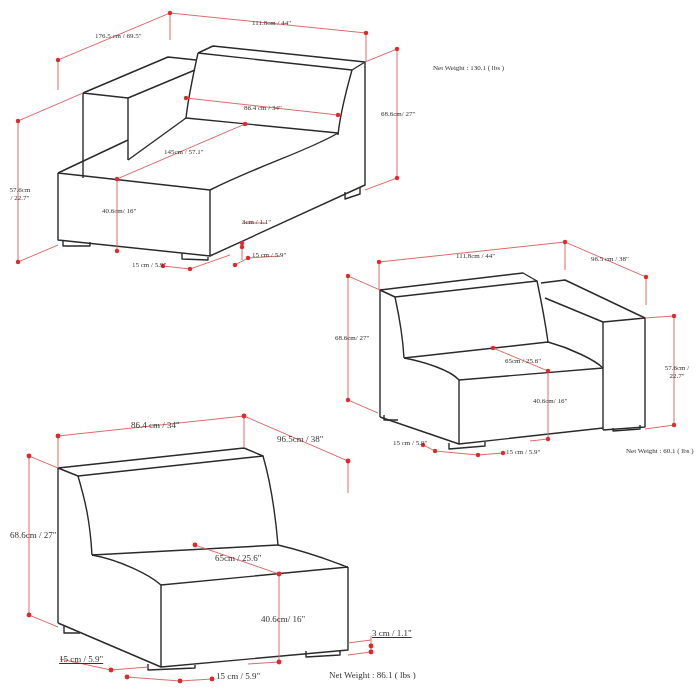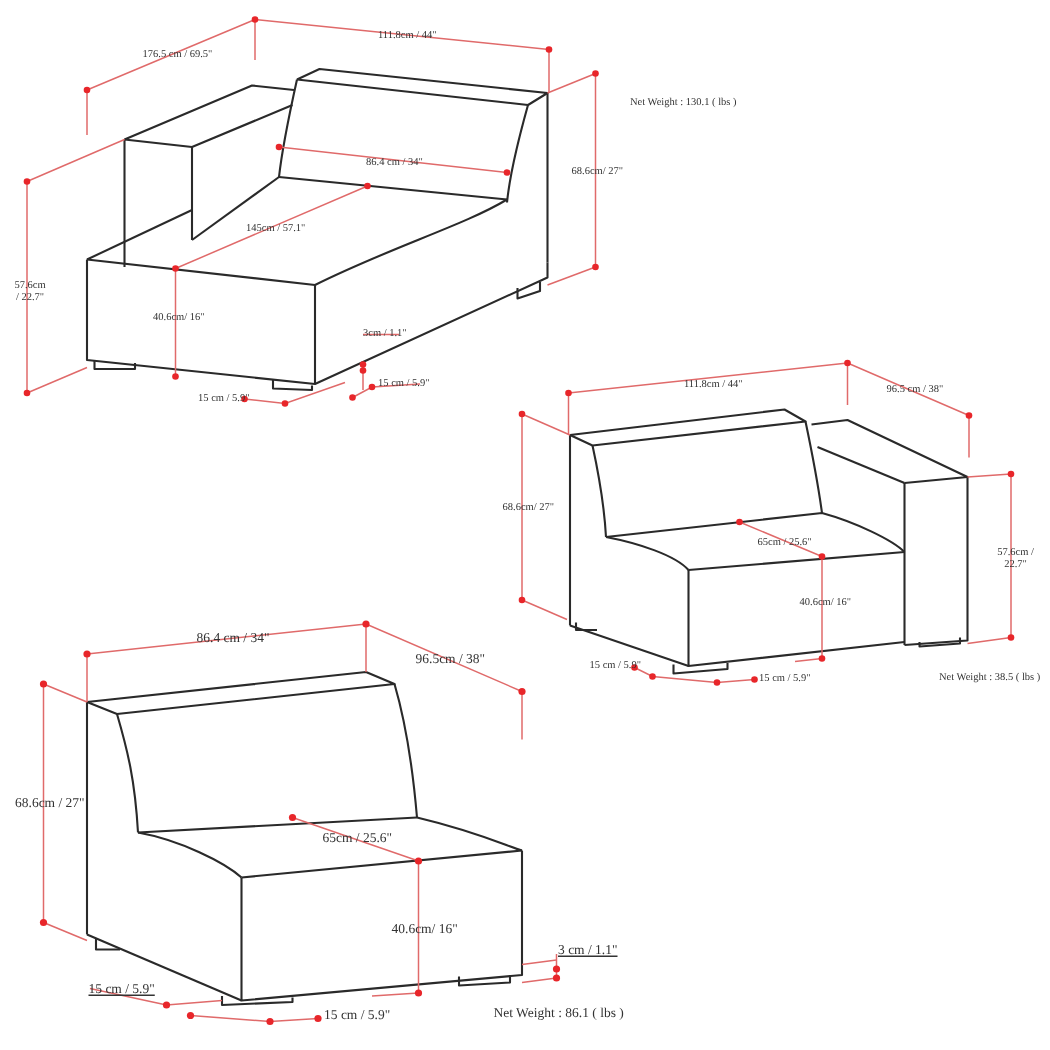--- a/index.html
+++ b/index.html
@@ -187,31 +187,31 @@
 <div class="lbl" style="left:252px;top:19px;">111.8cm / 44"</div>
 <div class="lbl" style="left:95px;top:32px;">176.5 cm / 69.5"</div>
 <div class="lbl" style="left:244px;top:104px;">86.4 cm / 34"</div>
 <div class="lbl" style="left:164px;top:148px;">145cm / 57.1"</div>
 <div class="lbl" style="left:381px;top:110px;">68.6cm/ 27"</div>
 <div class="lbl" style="left:8px;top:186px;width:24px;white-space:normal;text-align:center;line-height:8px;">57.6cm / 22.7"</div>
 <div class="lbl" style="left:102px;top:207px;">40.6cm/ 16"</div>
 <div class="lbl" style="left:242px;top:218px;">3cm / 1.1"</div>
 <div class="lbl" style="left:132px;top:261px;">15 cm / 5.9"</div>
 <div class="lbl" style="left:252px;top:251px;">15 cm / 5.9"</div>
-<div class="wt" style="left:420px;top:64px;">Net Weight : 130.1 ( lbs )</div>
+<div class="wt" style="left:433px;top:64px;">Net Weight : 130.1 ( lbs )</div>
 
 <div class="lbl" style="left:456px;top:252px;">111.8cm / 44"</div>
 <div class="lbl" style="left:591px;top:255px;">96.5 cm / 38"</div>
 <div class="lbl" style="left:335px;top:334px;">68.6cm/ 27"</div>
 <div class="lbl" style="left:662px;top:364px;width:30px;white-space:normal;text-align:center;line-height:8px;">57.6cm / 22.7"</div>
 <div class="lbl" style="left:505px;top:357px;">65cm / 25.6"</div>
 <div class="lbl" style="left:533px;top:397px;">40.6cm/ 16"</div>
 <div class="lbl" style="left:393px;top:439px;">15 cm / 5.9"</div>
 <div class="lbl" style="left:506px;top:448px;">15 cm / 5.9"</div>
-<div class="wt" style="left:626px;top:447px;">Net Weight : 38.5 ( lbs )</div>
+<div class="wt" style="left:626px;top:447px;">Net Weight : 60.1 ( lbs )</div>
 
 <div class="lbl big" style="left:131px;top:420px;">86.4 cm / 34"</div>
 <div class="lbl big" style="left:277px;top:434px;">96.5cm / 38"</div>
 <div class="lbl big" style="left:10px;top:530px;">68.6cm / 27"</div>
 <div class="lbl big" style="left:215px;top:553px;">65cm / 25.6"</div>
 <div class="lbl big" style="left:261px;top:614px;">40.6cm/ 16"</div>
 <div class="lbl big" style="left:372px;top:628px;text-decoration:underline;">3 cm / 1.1"</div>
 <div class="lbl big" style="left:59px;top:654px;text-decoration:underline;">15 cm / 5.9"</div>
 <div class="lbl big" style="left:216px;top:671px;">15 cm / 5.9"</div>
 <div class="wt big" style="left:329px;top:670px;">Net Weight : 86.1 ( lbs )</div>

